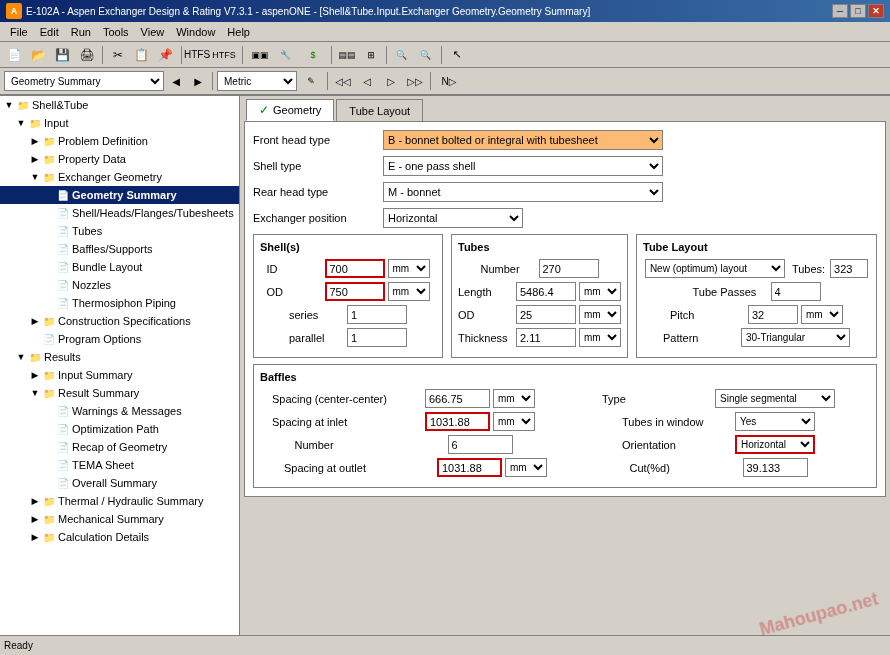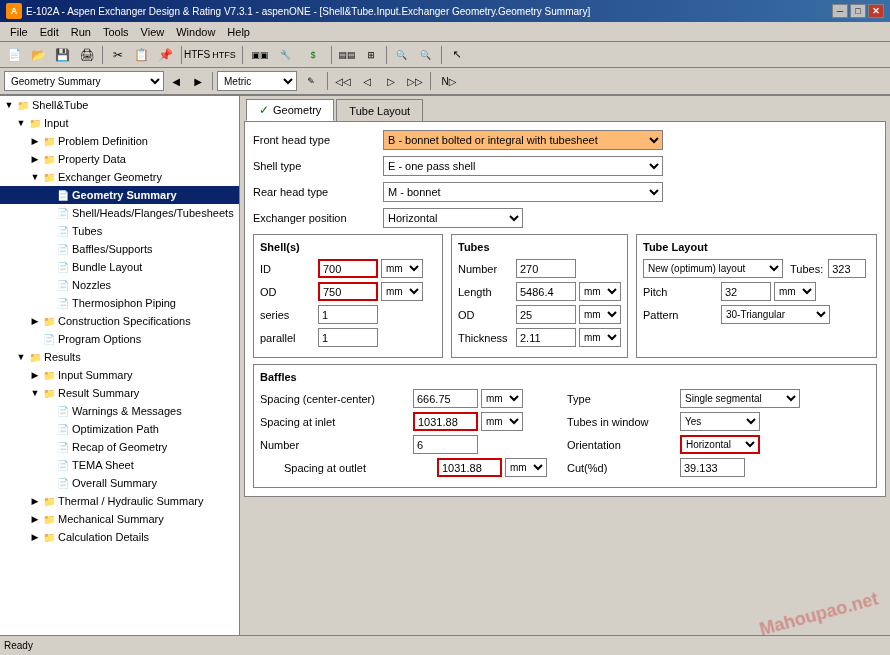--- a/index.html
+++ b/index.html
@@ -55,21 +55,21 @@
     .section-title { font-weight: bold; font-size: 11px; margin-bottom: 6px; }
     
     
     .sections-row { display: flex; gap: 8px; }
     
     
     .shell-section { border: 1px solid #808080; padding: 6px; flex: 0 0 190px; }
     .tubes-section { border: 1px solid #808080; padding: 6px; flex: 0 0 175px; }
     .tube-layout-section { border: 1px solid #808080; padding: 6px; flex: 1; }
     
-    .field-row { display: flex; align-items: center; margin-bottom: 4px; gap: 3px; }
+    .field-row { display: flex; align-items: center; margin-bottom: 4px; gap: 3px; justify-content: center; }
     .field-label { font-size: 11px; min-width: 55px; }
     .field-input { height: 19px; border: 1px solid #808080; font-size: 11px; padding: 0 3px; background: white; }
     .field-input.red-border { border: 2px solid #cc0000; }
     .field-select { height: 19px; border: 1px solid #808080; font-size: 11px; background: white; }
     
     
     .baffles-section { border: 1px solid #808080; padding: 6px; }
     .baffles-inner { display: flex; gap: 20px; }
     .baffles-left { flex: 0 0 280px; }
     .baffles-right { flex: 1; }
@@ -413,20 +413,24 @@
         <div class="tube-layout-section">
           <div class="section-title">Tube Layout</div>
           <div class="field-row">
             <select class="field-select" style="width:140px; font-size:10px;">
               <option>New (optimum) layout</option>
             </select>
             <span style="margin-left:4px; font-size:11px;">Tubes:</span>
             <input type="text" class="field-input" style="width: 38px; margin-left: 2px;" value="323">
           </div>
           <div class="field-row">
+            <span class="field-label" style="min-width:75px;">Tube Passes</span>
+            <input type="text" class="field-input" style="width: 50px;" value="4">
+          </div>
+          <div class="field-row">
             <span class="field-label" style="min-width:75px;">Pitch</span>
             <input type="text" class="field-input" style="width: 50px;" value="32">
             <select class="field-select" style="width:42px; font-size:10px;">
               <option>mm</option>
             </select>
           </div>
           <div class="field-row">
             <span class="field-label" style="min-width:75px;">Pattern</span>
             <select class="field-select" style="width:109px; font-size:10px;">
               <option>30-Triangular</option>

